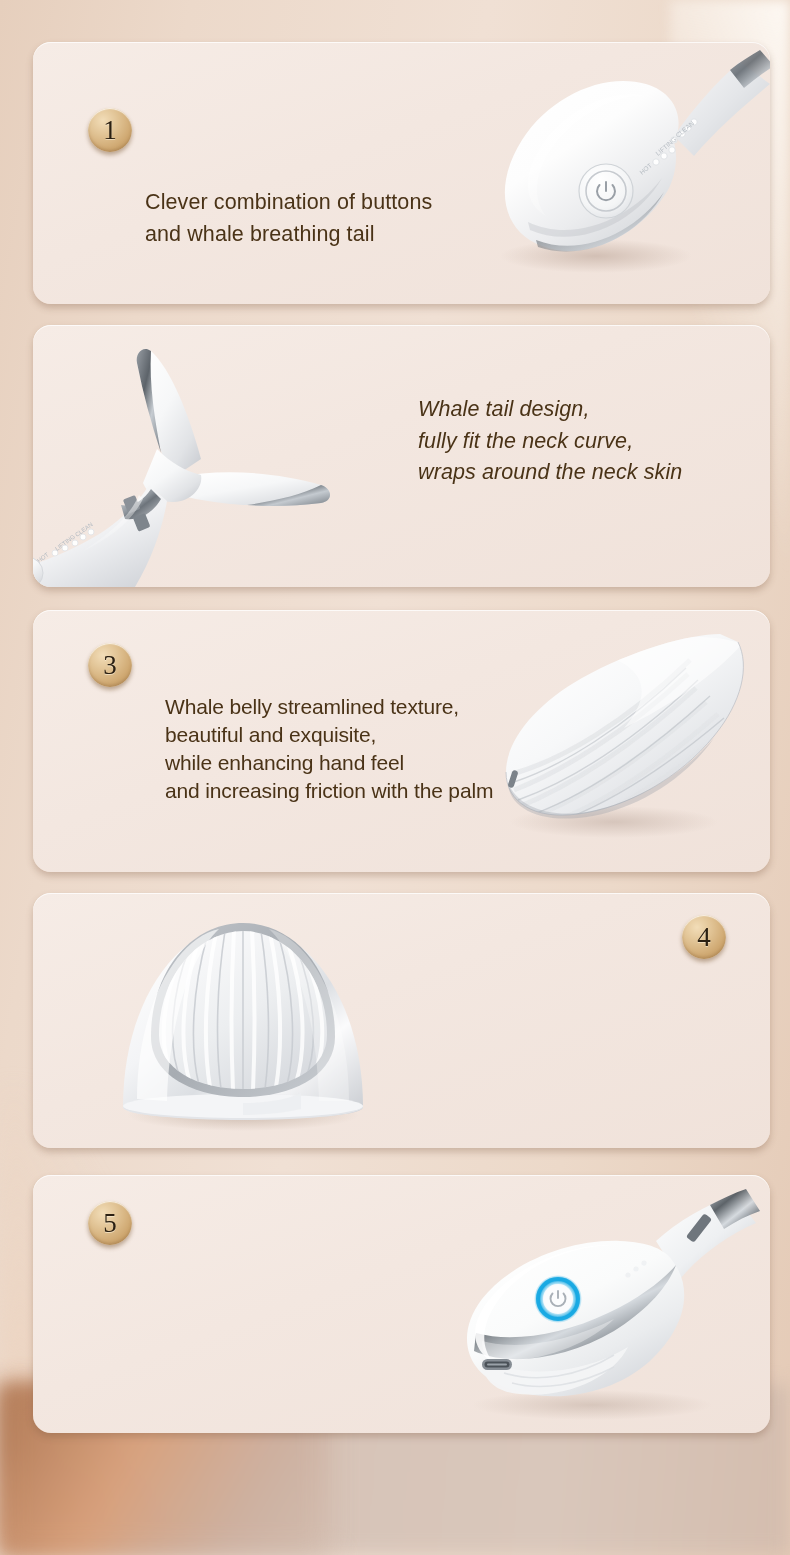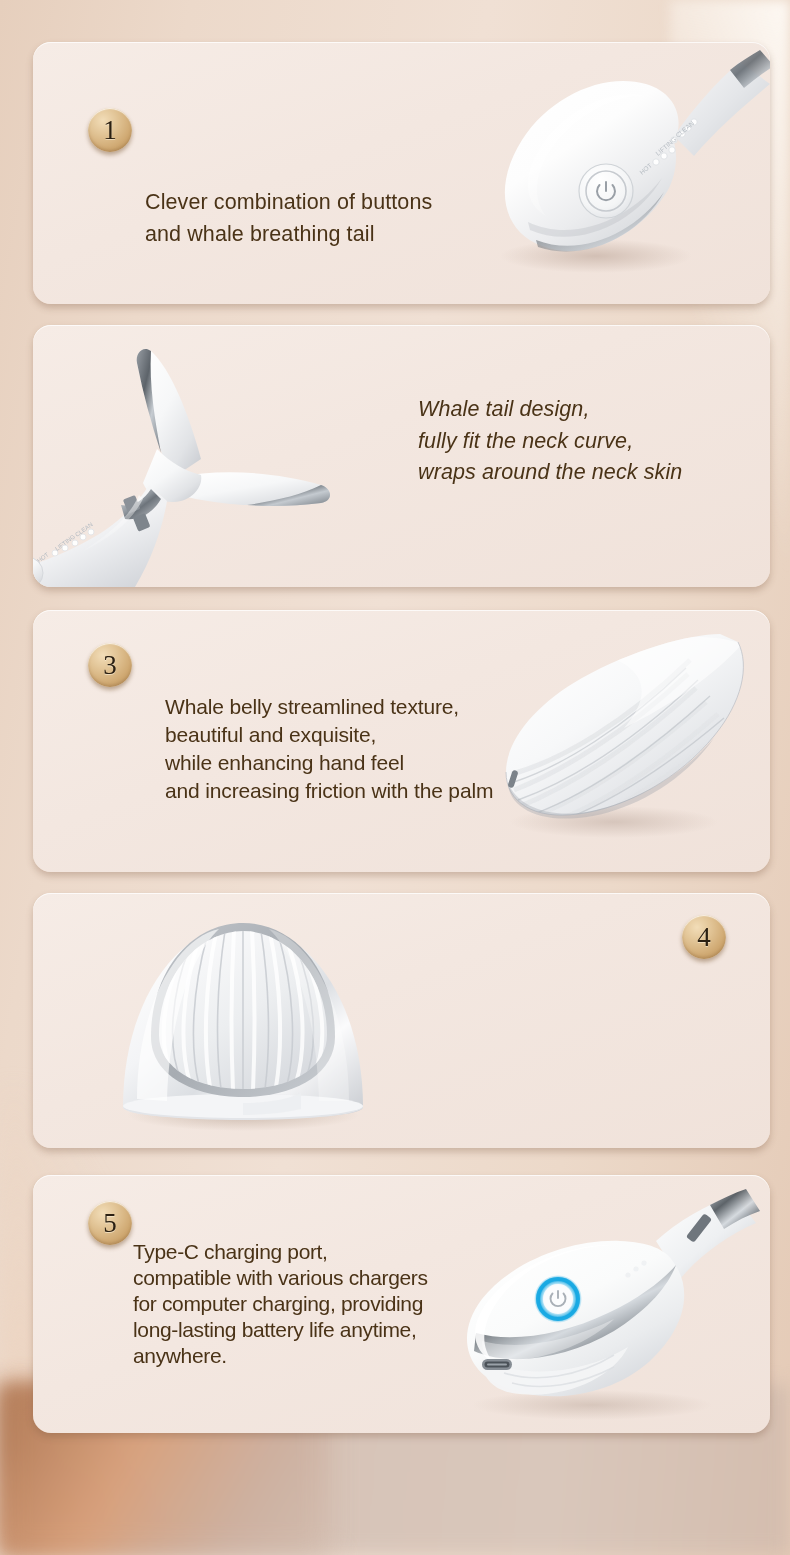--- a/index.html
+++ b/index.html
@@ -546,21 +546,16 @@
 
           <g fill="#eef0f2" opacity="0.85">
             <circle cx="186" cy="92" r="2.6"></circle>
               <circle cx="194" cy="86" r="2.6"></circle>
             <circle cx="202" cy="80" r="2.6"></circle>
           </g>
         </svg>
       </div>
 
       <div class="badge">5</div>
-      <div class="card-text tight">Type-C charging port,
-compatible with various chargers
-for computer charging, providing
-long-lasting battery life anytime,
-anywhere.</div>
     </div>
   </div>
 
 </div>
 
 </body></html>

